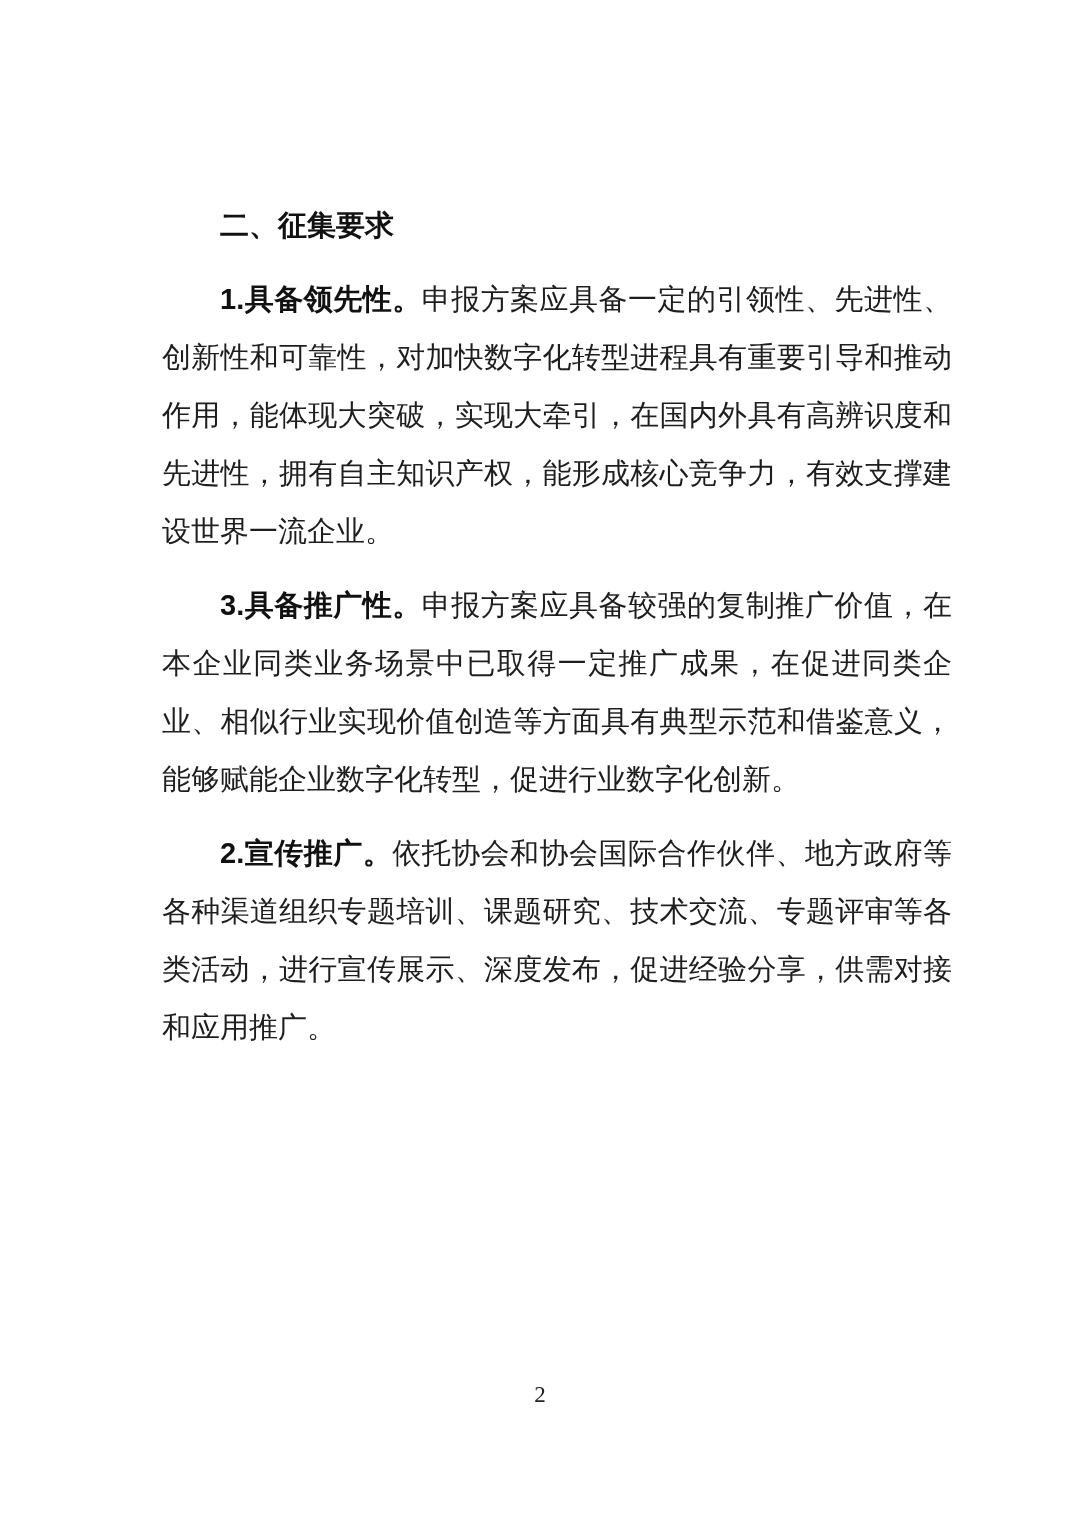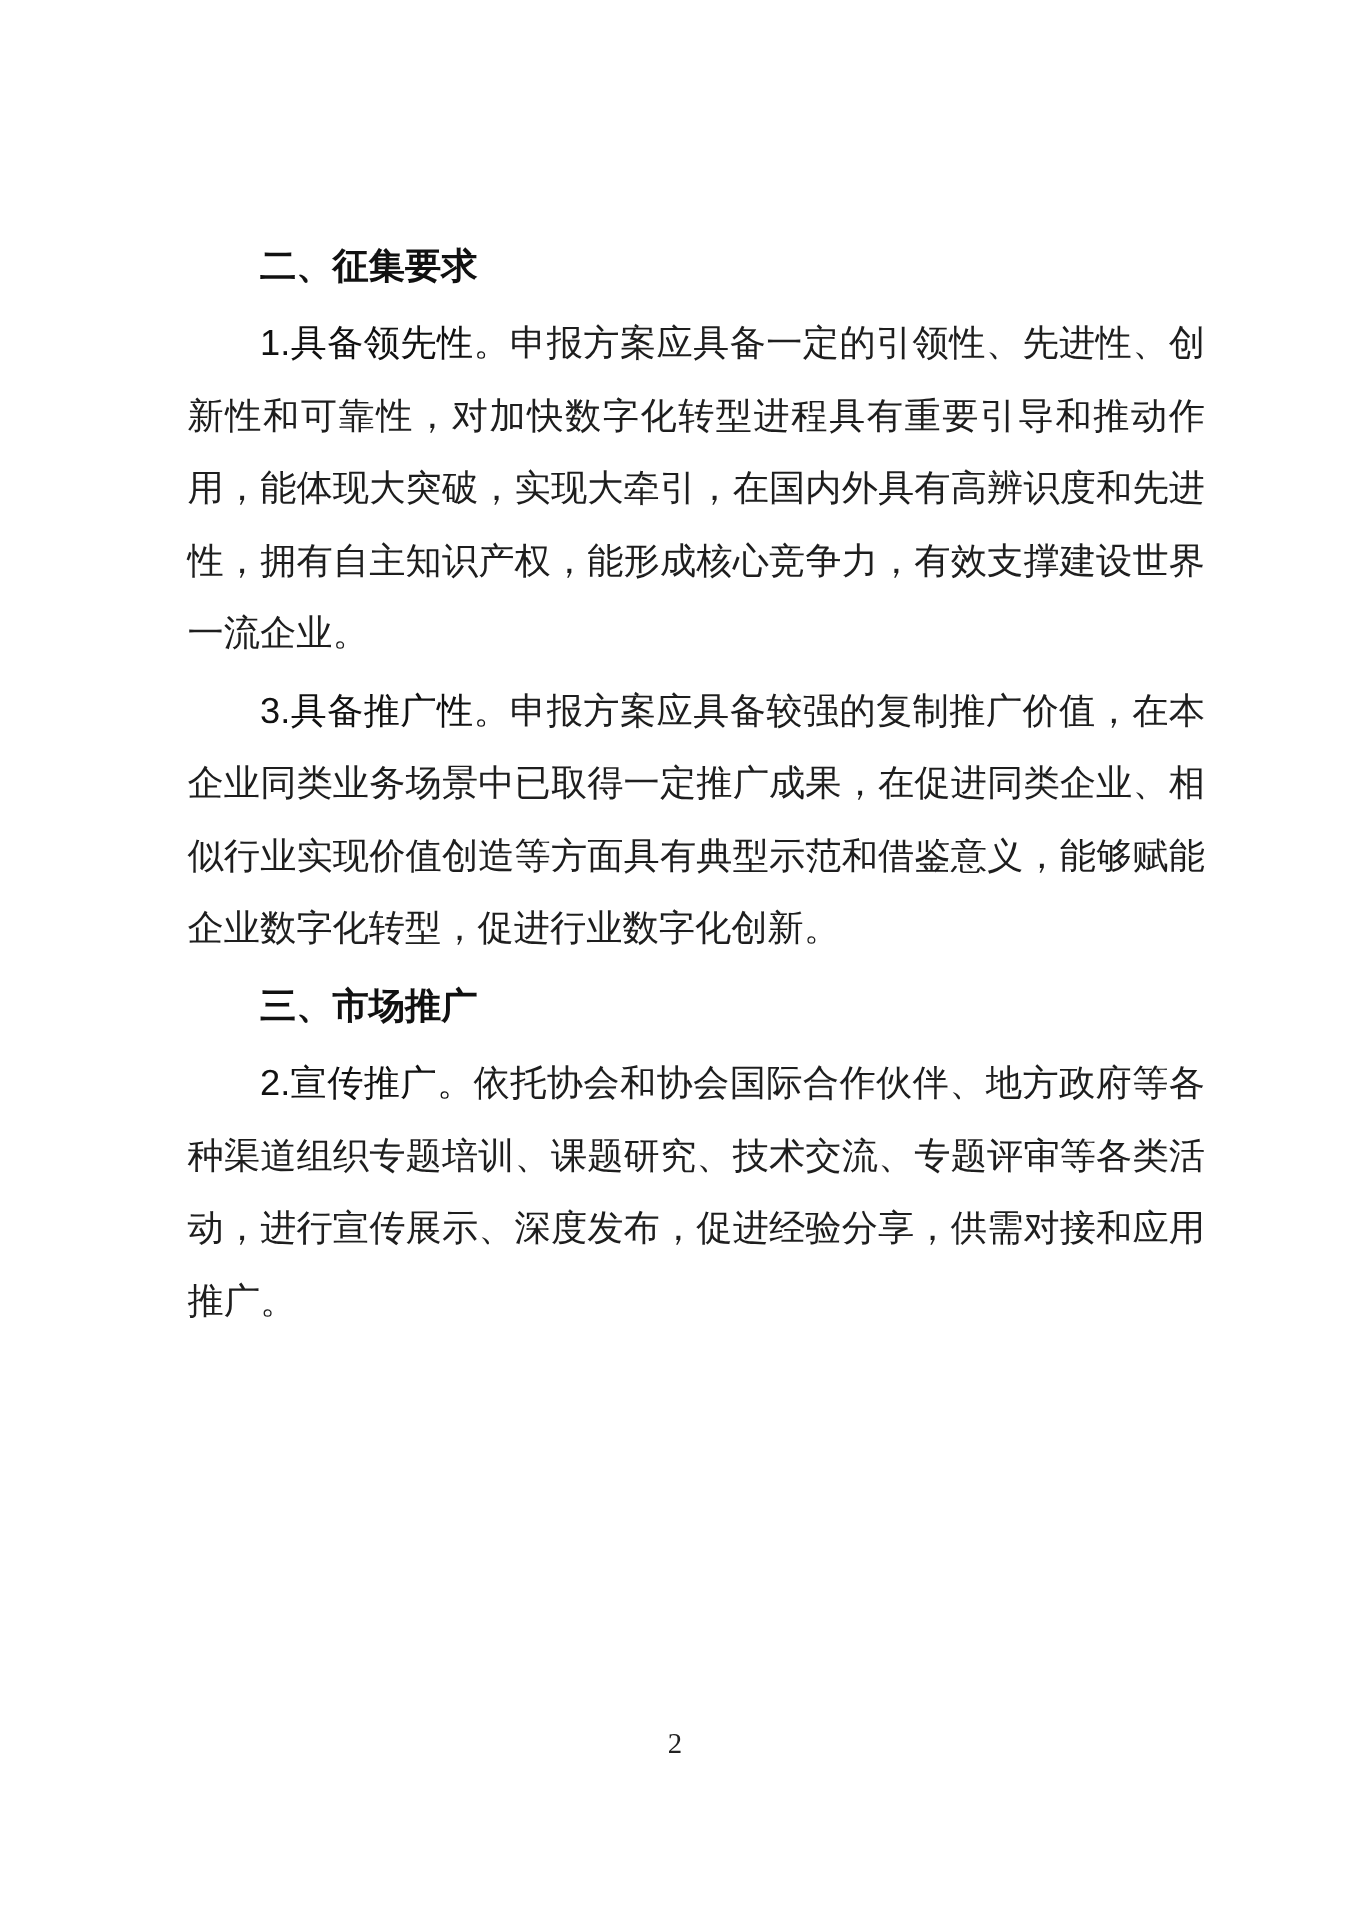--- a/index.html
+++ b/index.html
@@ -24,32 +24,32 @@
     left: 146px;
     top: 180px;
     width: 822px;
   }
   .block {
     font-size: 29px;
     line-height: 58px;
     color: #1e1e1e;
     text-align: justify;
     text-indent: 2em;
-    margin: 4px;
+    margin: 16px;
     word-break: break-all;
   }
   .block.heading {
     font-family: "Liberation Sans", "DejaVu Sans", sans-serif;
     font-weight: 700;
     text-align: left;
     color: #111111;
   }
   .lead {
     font-family: "Liberation Sans", "DejaVu Sans", sans-serif;
-    font-weight: 400;
+    font-weight: 700;
     color: #111111;
   }
   .page-number {
     position: absolute;
     left: 0;
     right: 0;
     top: 1381px;
     text-align: center;
     font-size: 23px;
     line-height: 28px;
@@ -58,17 +58,16 @@
   }
 </style>
 </head>
 <body>
 
 <div class="page">
   <div class="content" id="content">
       <p class="block heading"><span>二、征集要求</span></p>
       <p class="block para"><span class="lead">1.具备领先性。</span><span>申报方案应具备一定的引领性、先进性、创新性和可靠性，对加快数字化转型进程具有重要引导和推动作用，能体现大突破，实现大牵引，在国内外具有高辨识度和先进性，拥有自主知识产权，能形成核心竞争力，有效支撑建设世界一流企业。</span></p>
       <p class="block para"><span class="lead">3.具备推广性。</span><span>申报方案应具备较强的复制推广价值，在本企业同类业务场景中已取得一定推广成果，在促进同类企业、相似行业实现价值创造等方面具有典型示范和借鉴意义，能够赋能企业数字化转型，促进行业数字化创新。</span></p>
-      <p class="block heading"><span>三、市场推广</span></p>
       <p class="block para"><span class="lead">2.宣传推广。</span><span>依托协会和协会国际合作伙伴、地方政府等各种渠道组织专题培训、课题研究、技术交流、专题评审等各类活动，进行宣传展示、深度发布，促进经验分享，供需对接和应用推广。</span></p>
     </div>
   <div class="page-number">2</div>
 </div>
 
 </body></html>

